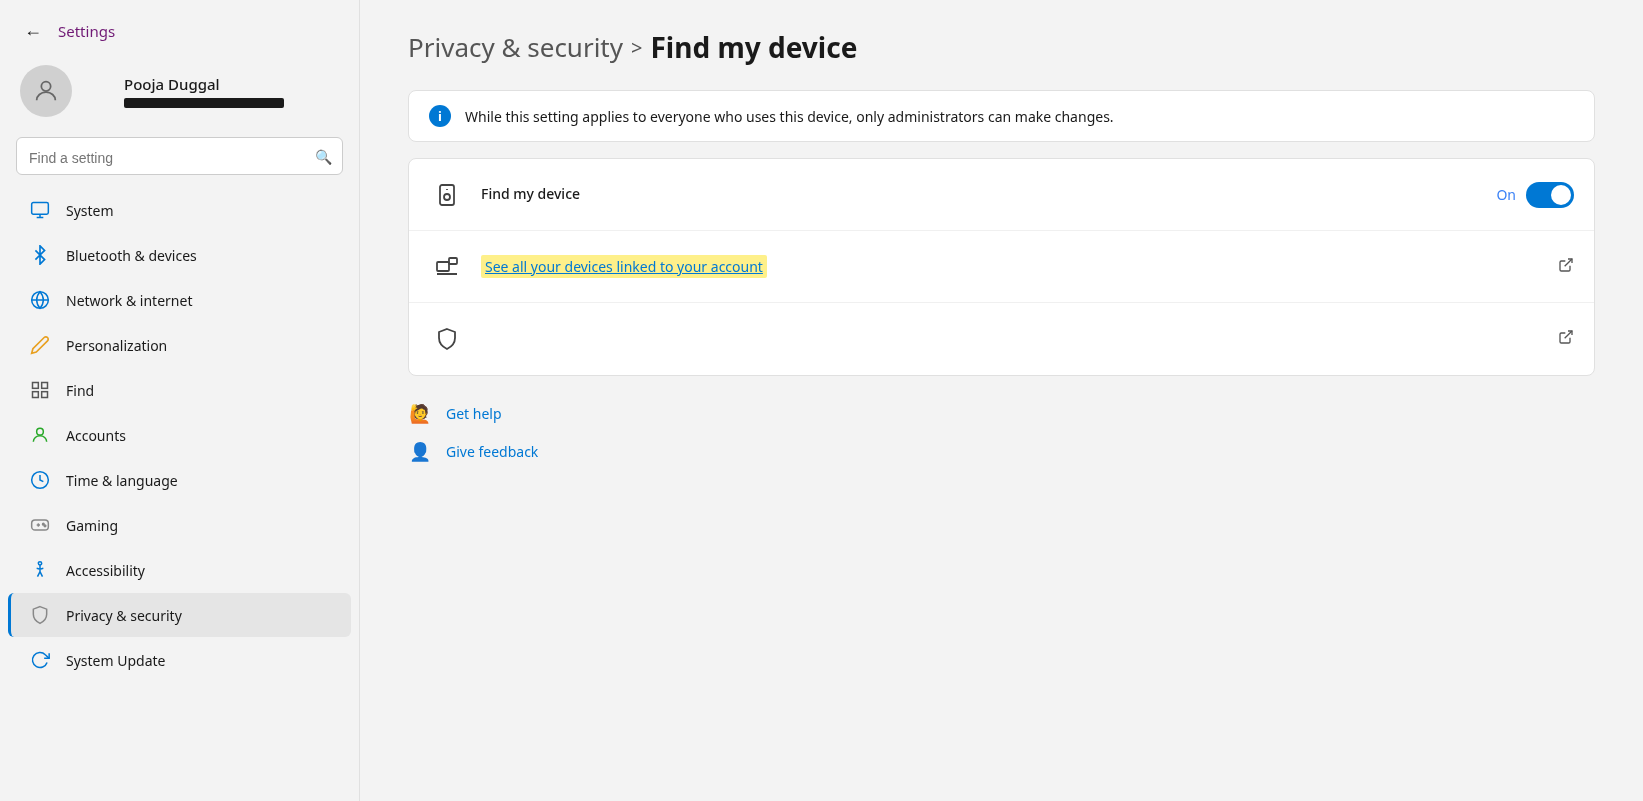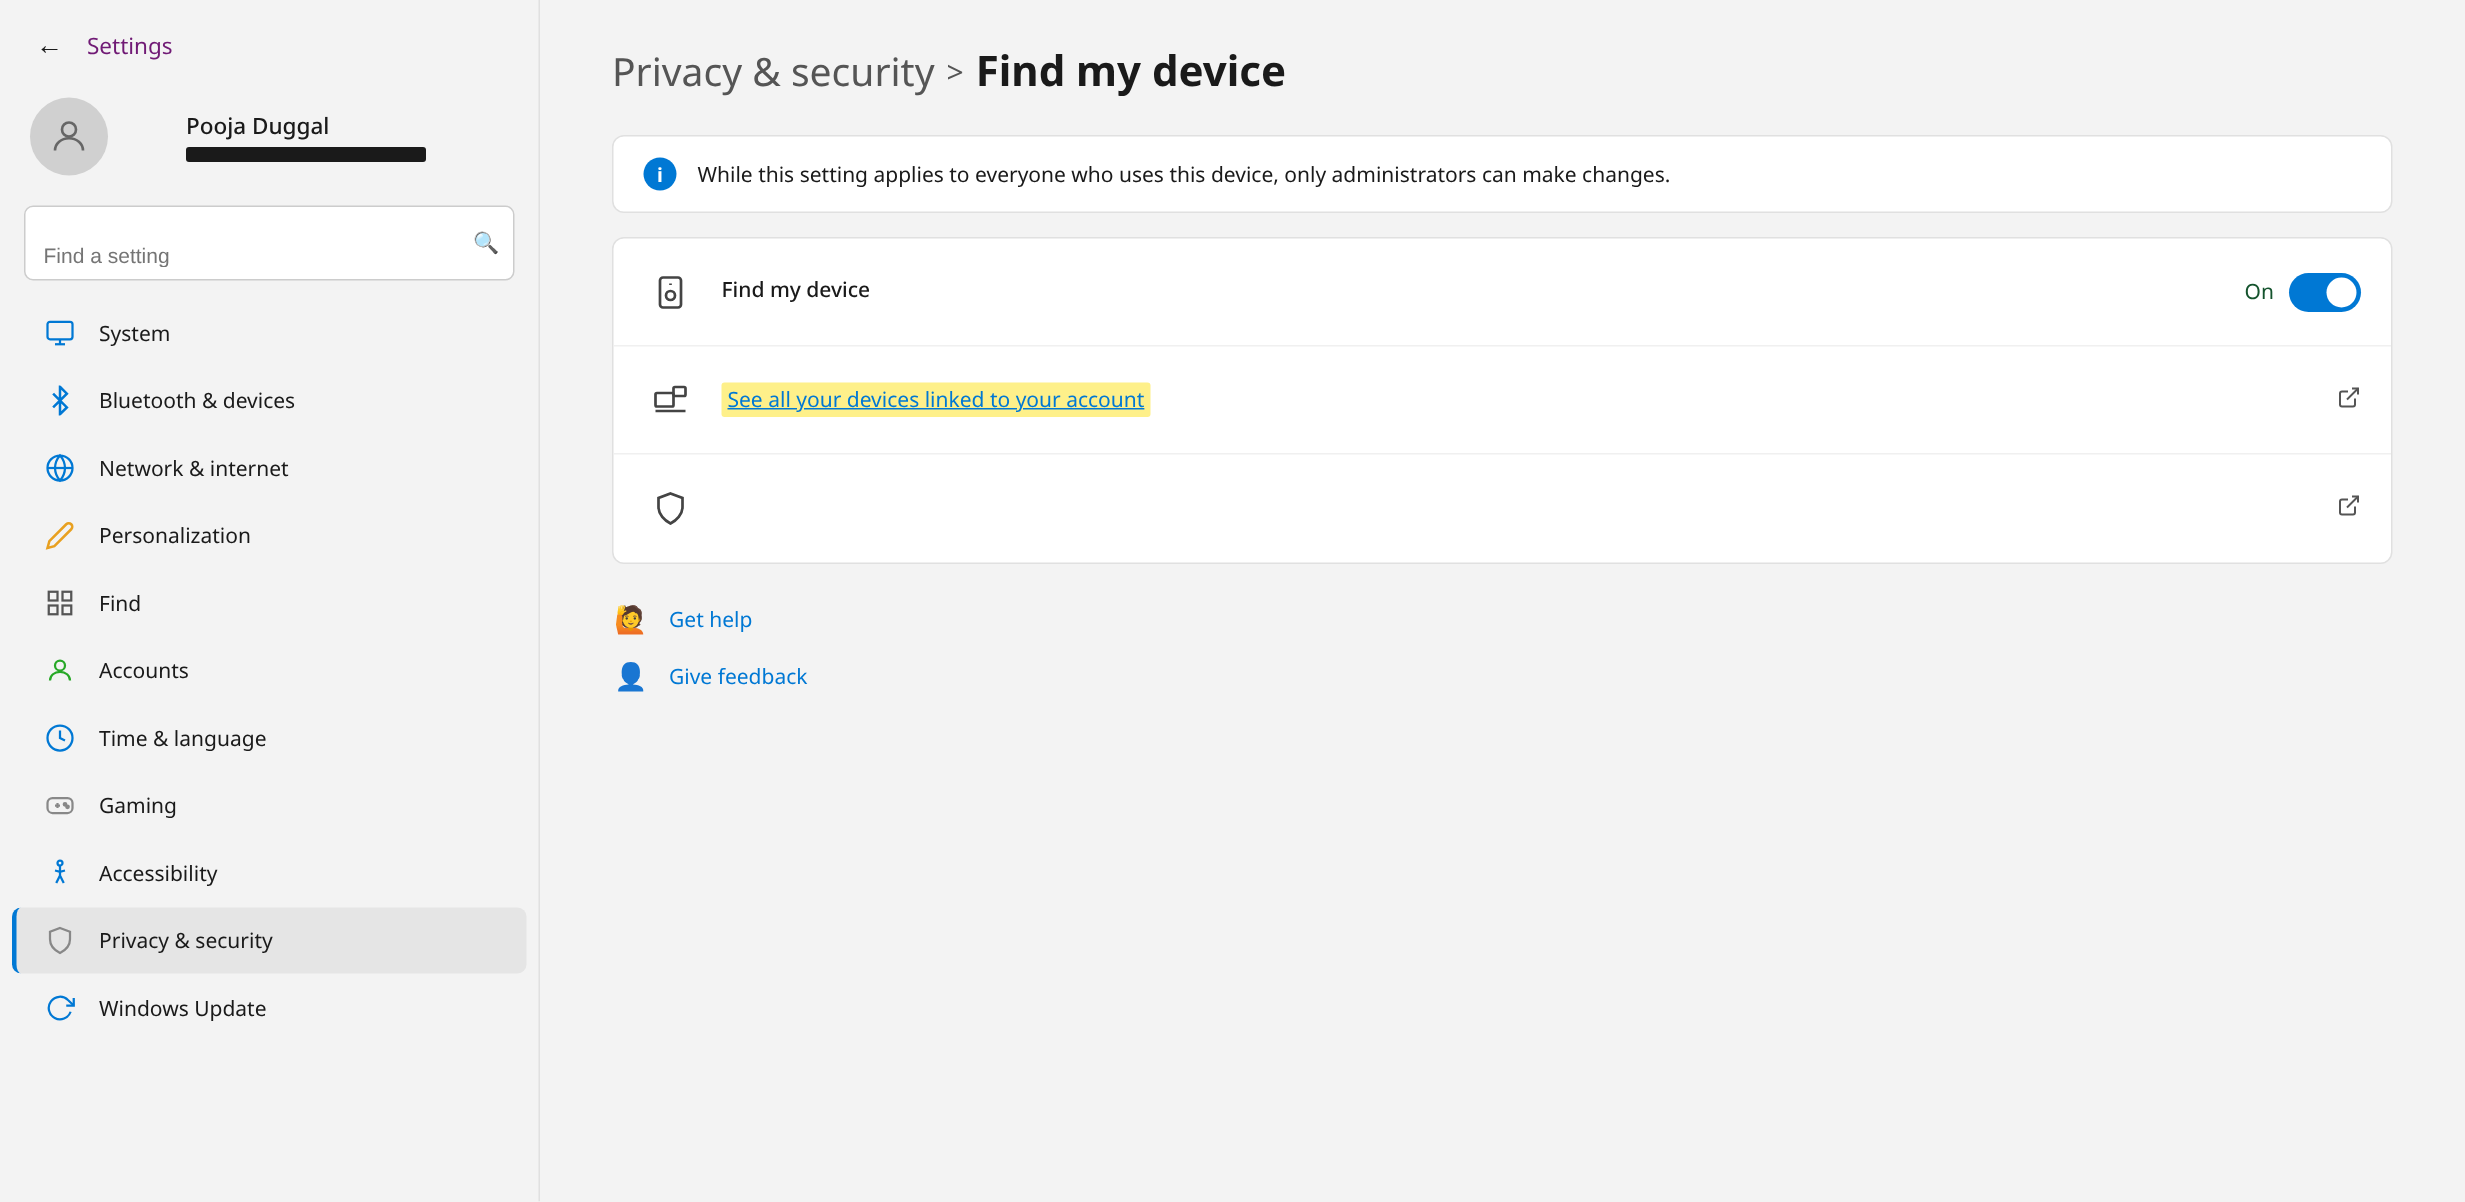--- a/index.html
+++ b/index.html
@@ -81,21 +81,21 @@
       background: #1a1a1a;
       border-radius: 2px;
     }
 
     .search-box {
       margin: 8px 16px 12px 16px;
       position: relative;
     }
     .search-box input {
       width: 100%;
-      padding: 24px 36px 8px 12px;
+      padding: 12px 36px 8px 12px;
       border: 1px solid #ccc;
       border-radius: 6px;
       background: #fff;
       font-size: 14px;
       color: #1a1a1a;
       outline: none;
     }
     .search-icon {
       position: absolute;
       right: 10px;
@@ -250,21 +250,21 @@
 
     .setting-control {
       display: flex;
       align-items: center;
       gap: 10px;
       flex-shrink: 0;
     }
 
     .toggle-label {
       font-size: 14px;
-      color: #14532d;
+      color: #3b82f6;
     }
 
     
     .toggle-switch {
       width: 48px;
       height: 26px;
       background: #0078d4;
       border-radius: 13px;
       position: relative;
       cursor: pointer;
@@ -446,21 +446,21 @@
         </span>
         <span>Privacy &amp; security</span>
       </div>
       <div class="nav-item">
         <span class="nav-icon icon-update">
           <svg width="20" height="20" viewBox="0 0 24 24" fill="none" stroke="#0078d4" stroke-width="1.8">
             <polyline points="23 4 23 10 17 10"></polyline>
             <path d="M20.49 15a9 9 0 1 1-2.12-9.36L23 10"></path>
           </svg>
         </span>
-        <span>Windows Update</span>
+        <span>System Update</span>
       </div>
     </nav>
 </div>
 
 <div class="main">
 
   <div class="breadcrumb">
     <span class="breadcrumb-parent">Privacy &amp; security</span>
     <span class="breadcrumb-sep">&gt;</span>
     <span class="breadcrumb-current">Find my device</span>

